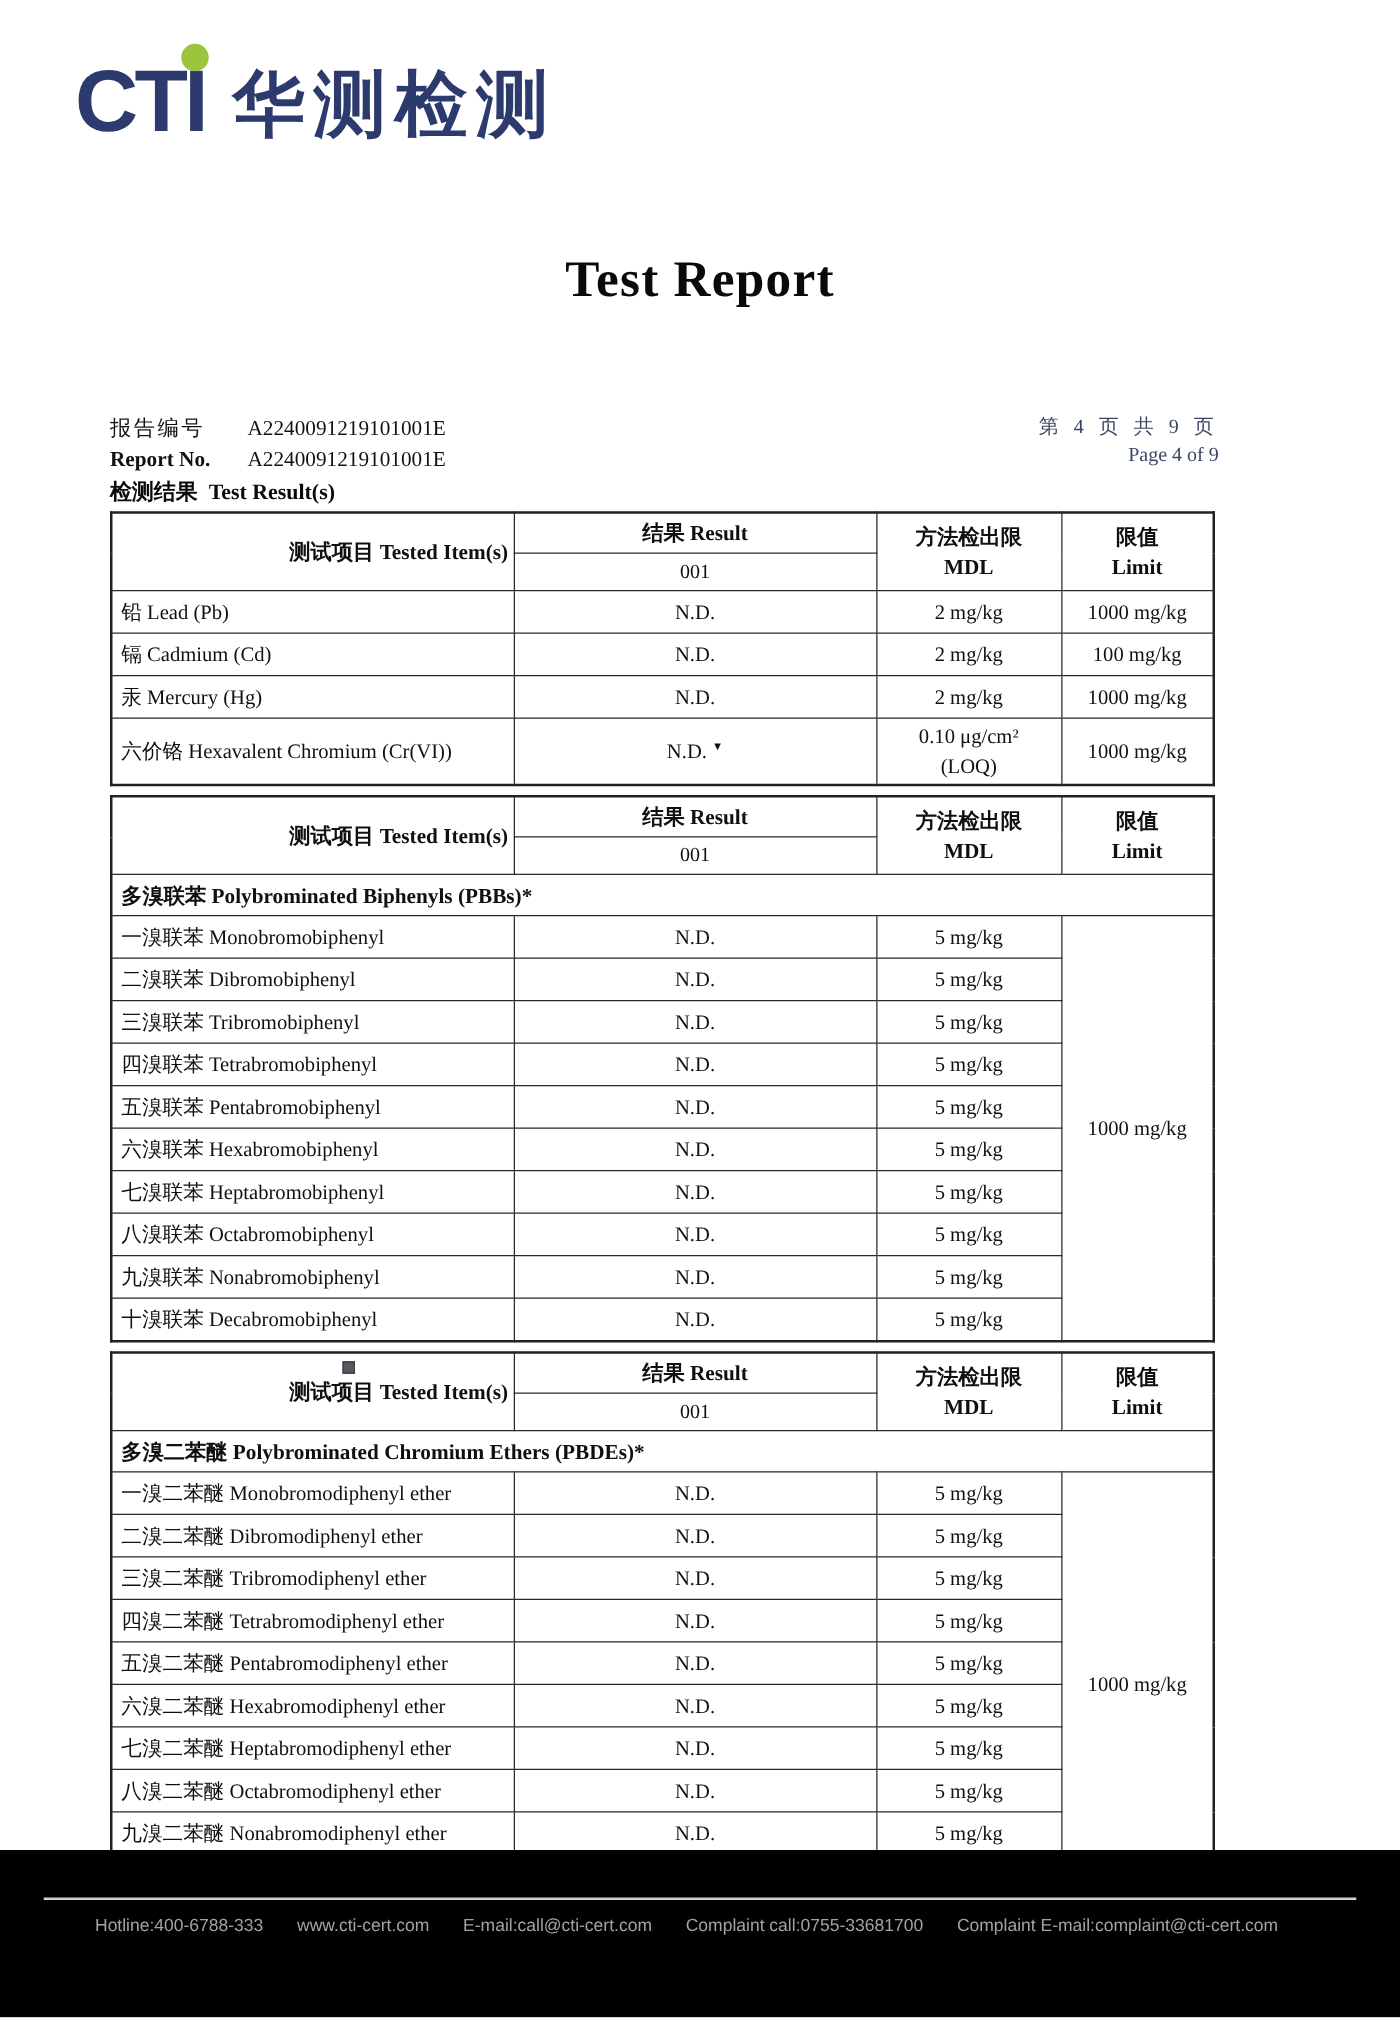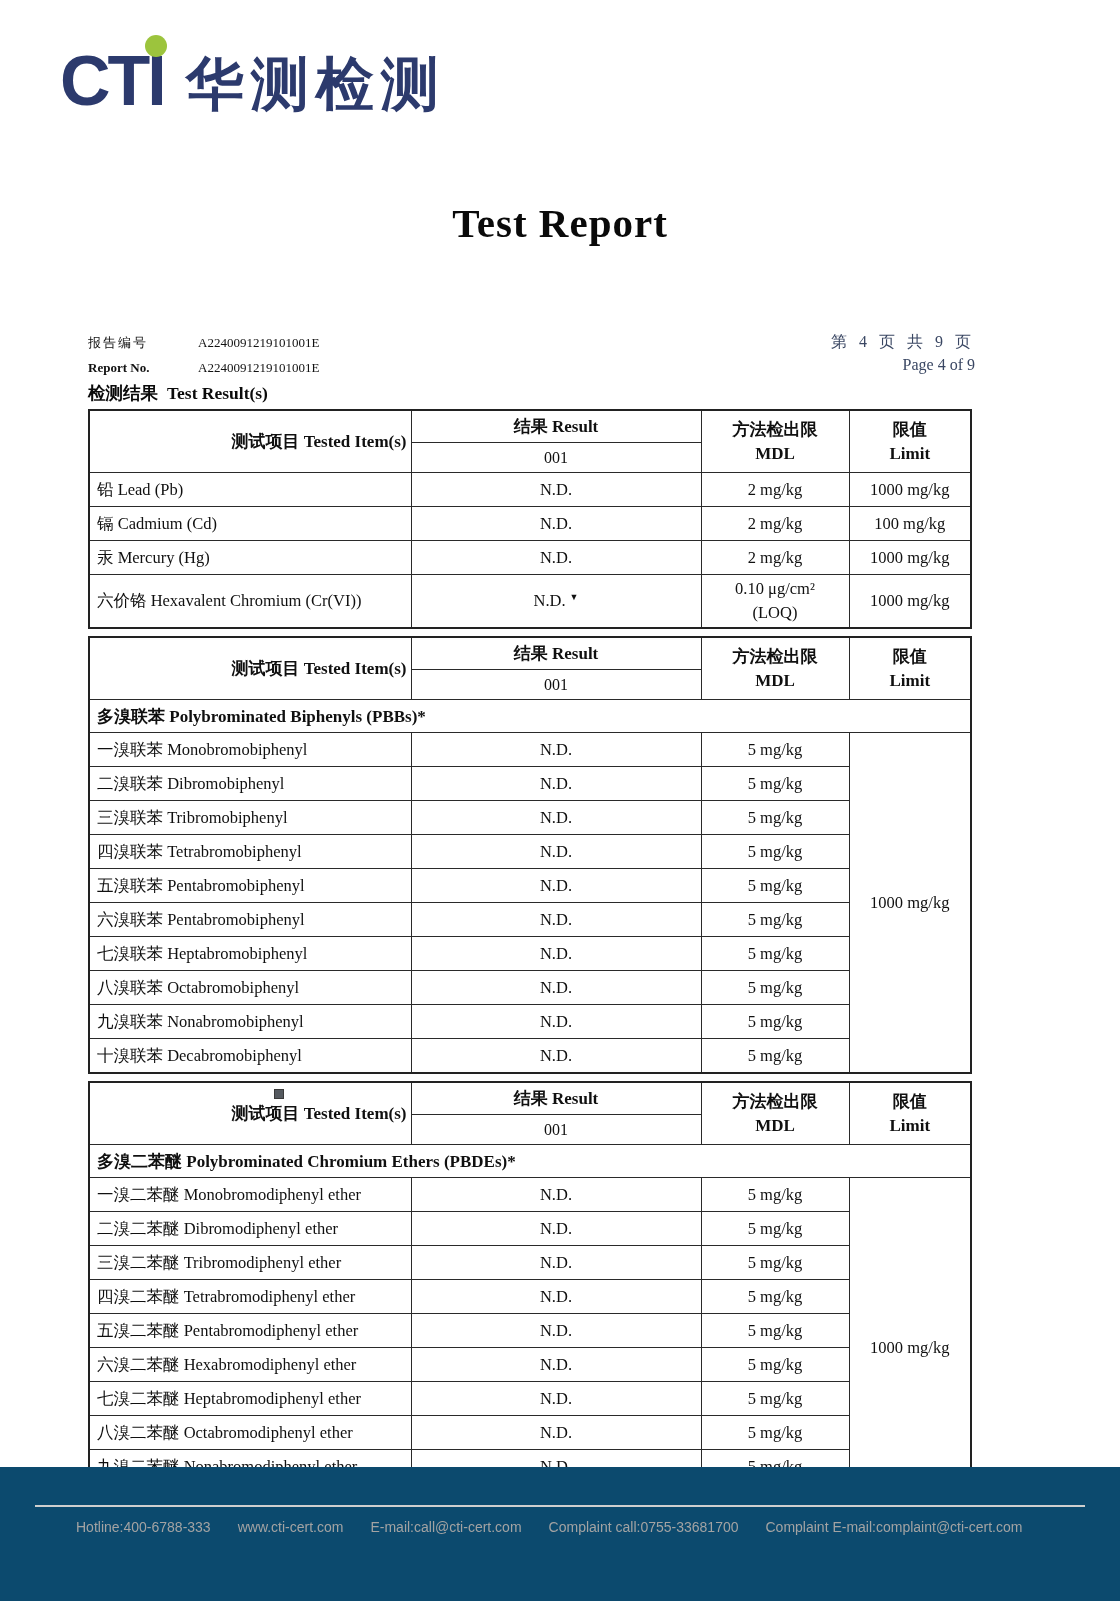--- a/index.html
+++ b/index.html
@@ -31,21 +31,21 @@
     color:#2c3a6d;letter-spacing:7px;margin-left:22px;margin-bottom:2px;
   }
 
   
   .title-block{position:absolute;top:198px;left:0;width:100%;text-align:center;}
   .title-cn{font-size:47px;font-weight:bold;letter-spacing:12px;color:#0a0a0a;}
   .title-en{font-size:41px;font-weight:bold;letter-spacing:1px;margin-top:1px;color:#0a0a0a;}
 
   
   .report-meta{position:absolute;top:330px;left:88px;width:887px;display:flex;justify-content:space-between;}
-  .meta-left .row{display:flex;line-height:25px;font-size:13px;}
+  .meta-left .row{display:flex;line-height:25px;font-size:17px;}
   .meta-lbl{width:110px;}
   .meta-lbl.cn{letter-spacing:2px;}
   .meta-lbl.en{font-weight:bold;}
   .meta-right{text-align:right;color:#3a4763;font-size:16px;line-height:23px;}
   .meta-right .cn{letter-spacing:4px;}
 
   .section-label{position:absolute;top:381px;left:88px;font-size:17.5px;font-weight:bold;color:#0a0a0a;}
   .section-label .en{margin-left:9px;}
 
   
@@ -66,21 +66,21 @@
   td.c-mdl{white-space:pre-line;line-height:24px;}
   tr.section-row td{text-align:left;font-weight:bold;padding-left:7px;height:28px;font-size:17px;}
   sup.mark{font-size:9px;margin-left:4px;vertical-align:super;line-height:0;}
   .t3wrap{position:relative;}
   .artifact{
     position:absolute;left:186px;top:8px;width:8px;height:8px;
     background:#555a60;border:1px solid #3a3a3a;z-index:2;
   }
 
   
-  .footer{position:absolute;left:0;bottom:13px;width:100%;height:134px;background:#0c4a6e;}
+  .footer{position:absolute;left:0;bottom:0;width:100%;height:134px;background:#000000;}
   .footer-rule{position:absolute;top:38px;left:35px;width:1050px;border-top:2px solid #cfcfcf;}
   .footer-items{
     position:absolute;top:52px;left:76px;display:flex;gap:27px;white-space:nowrap;
     font-family:"Liberation Sans","DejaVu Sans",sans-serif;
     font-size:14px;color:#a3a3a3;
   }
 </style>
 </head>
 <body>
 
@@ -219,21 +219,21 @@
             <td class="c-item">四溴联苯  Tetrabromobiphenyl</td>
             <td class="c-result">N.D.</td>
             <td class="c-mdl">5 mg/kg</td>
           </tr>
           <tr>
             <td class="c-item">五溴联苯  Pentabromobiphenyl</td>
             <td class="c-result">N.D.</td>
             <td class="c-mdl">5 mg/kg</td>
           </tr>
           <tr>
-            <td class="c-item">六溴联苯  Pentabromobiphenyl</td>
+            <td class="c-item">六溴联苯  Hexabromobiphenyl</td>
             <td class="c-result">N.D.</td>
             <td class="c-mdl">5 mg/kg</td>
           </tr>
           <tr>
             <td class="c-item">七溴联苯  Heptabromobiphenyl</td>
             <td class="c-result">N.D.</td>
             <td class="c-mdl">5 mg/kg</td>
           </tr>
           <tr>
             <td class="c-item">八溴联苯  Octabromobiphenyl</td>

